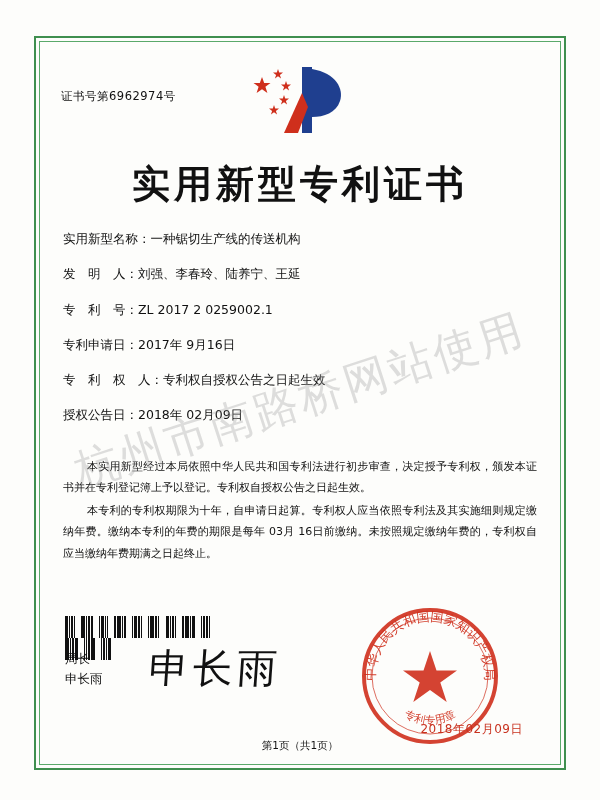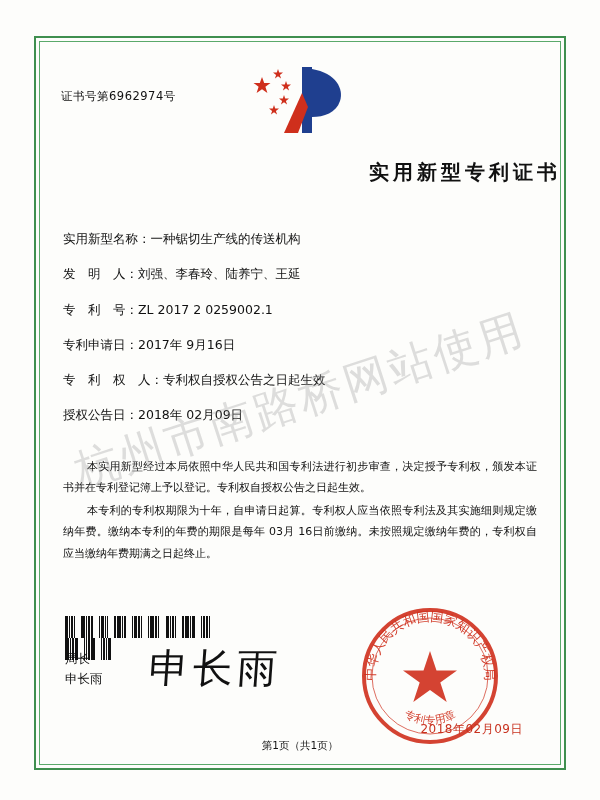--- a/index.html
+++ b/index.html
@@ -78,22 +78,22 @@
     width: 78px;
     height: 72px;
     opacity: 0.85;
   }
 
   .title {
     position: absolute;
     top: 118px;
     left: 0;
     right: 0;
-    text-align: right;
-    font-size: 20px;
+    text-align: center;
+    font-size: 38px;
     font-weight: bold;
     letter-spacing: 4px;
     color: #111;
   }
 
   .fields {
     position: absolute;
     left: 24px;
     right: 24px;
     top: 190px;

